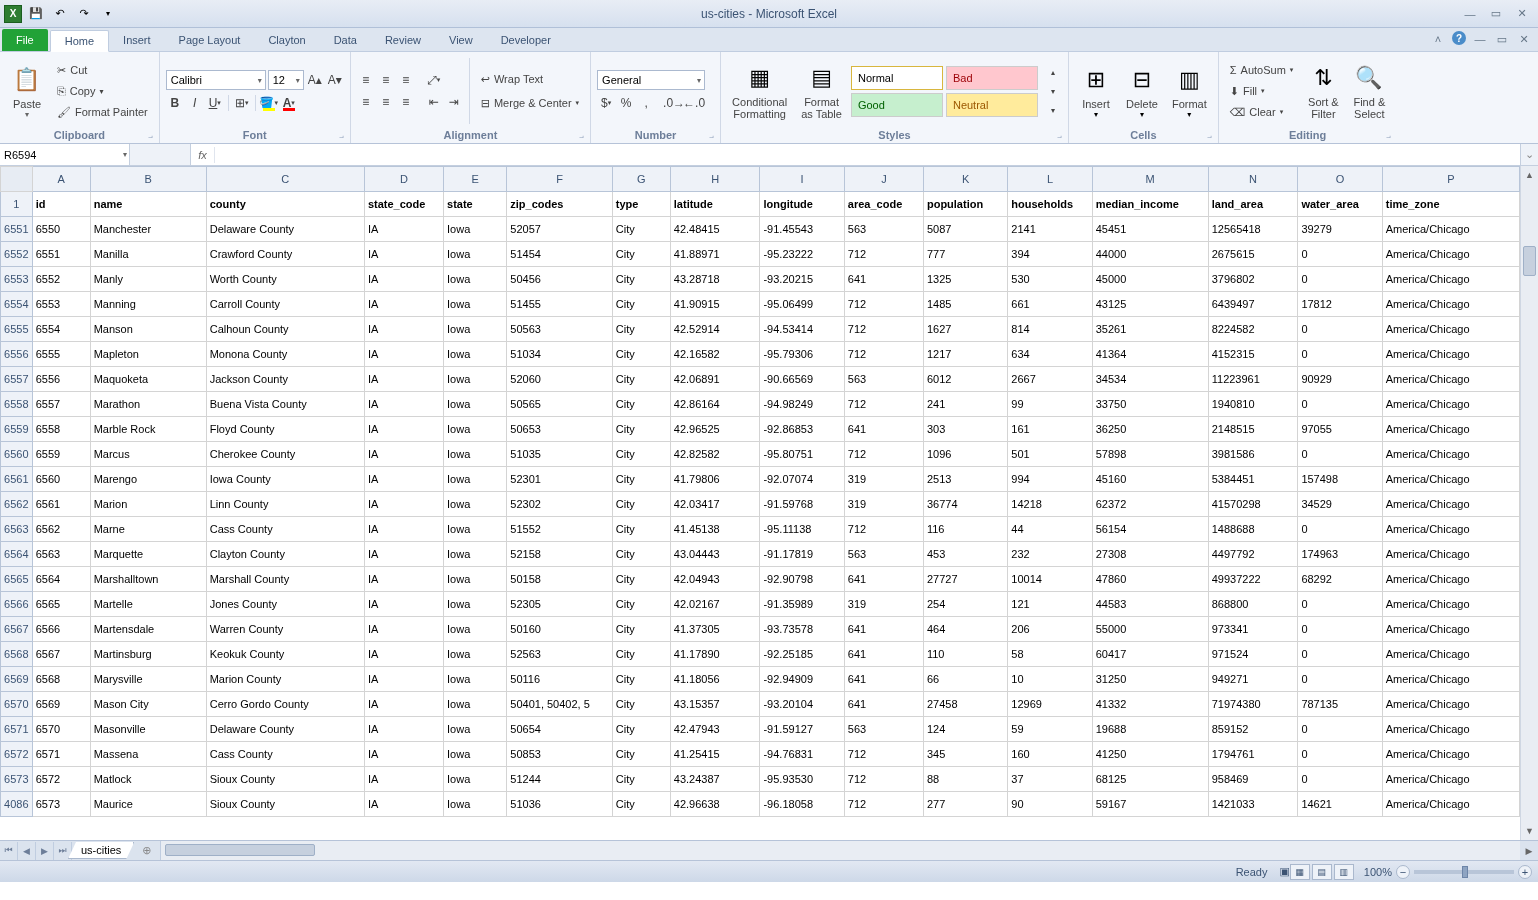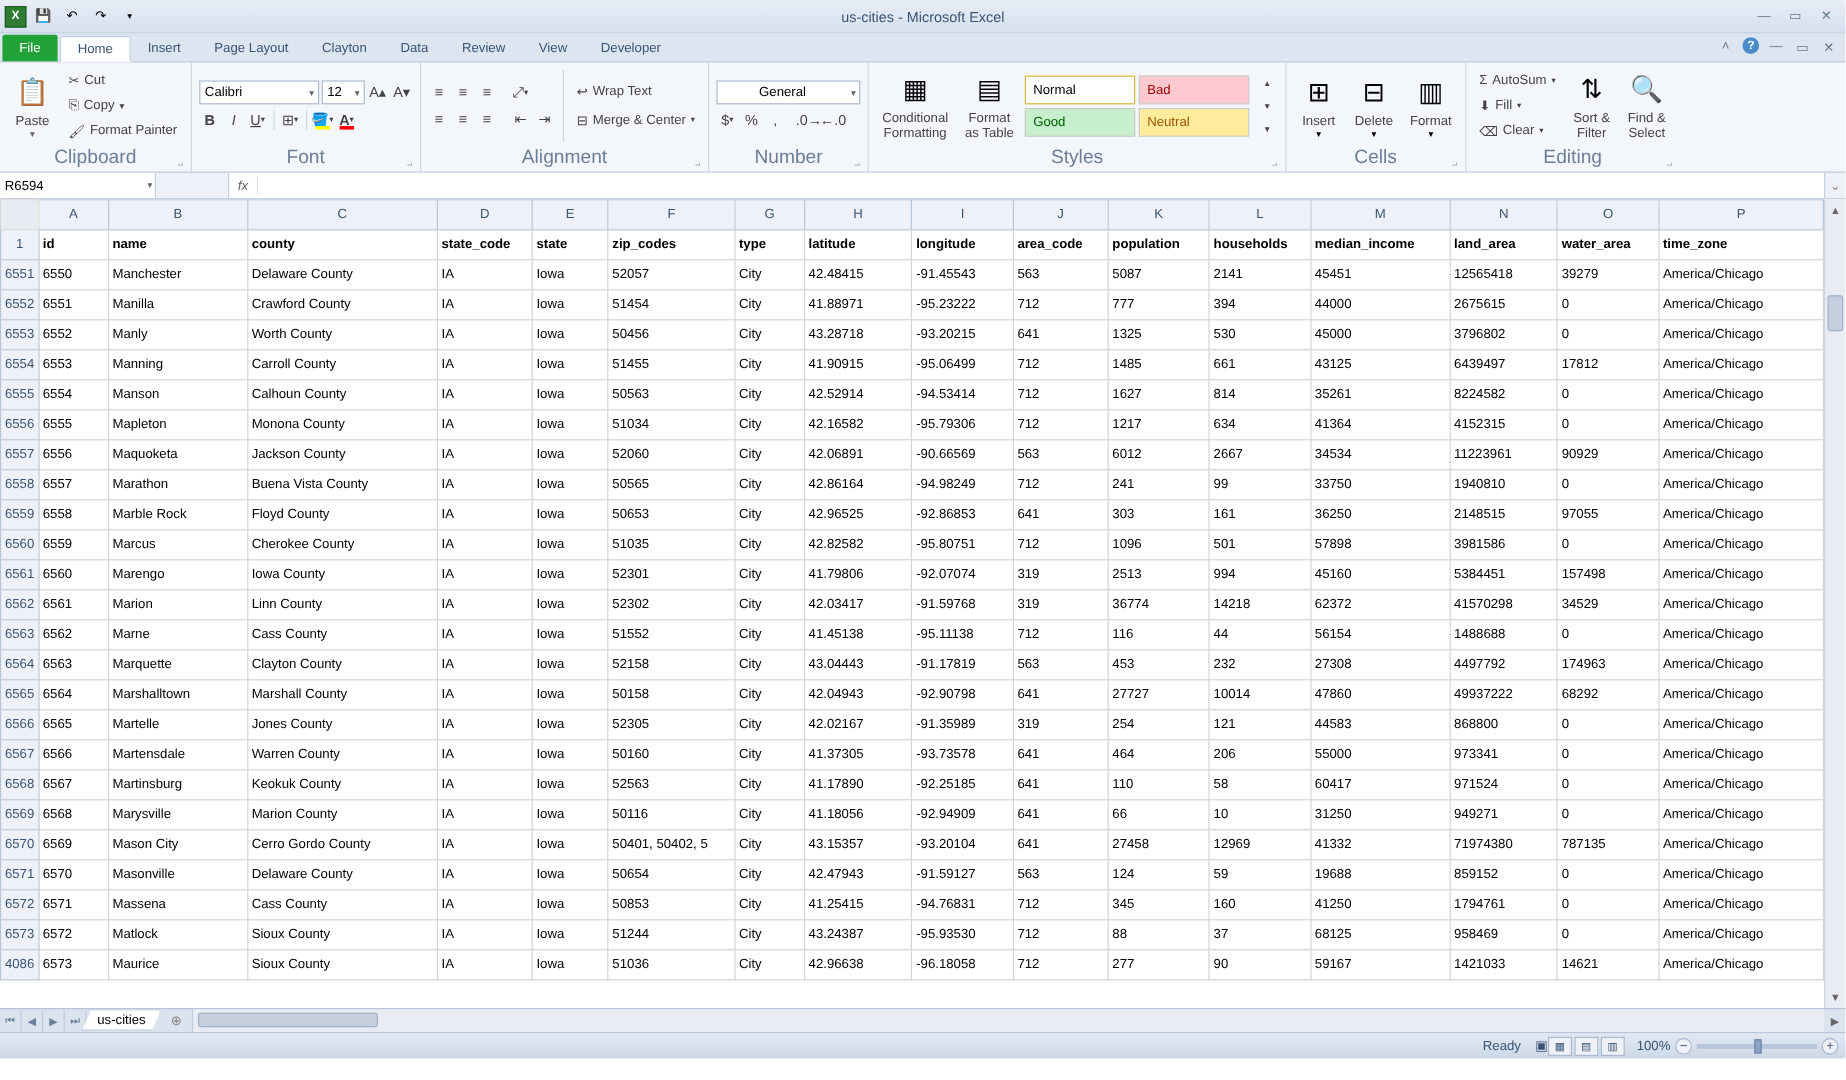--- a/index.html
+++ b/index.html
@@ -19,21 +19,21 @@
 .ribbon-tabs .file-tab { background: #21a237; color: #fff; padding: 4px 14px; height: 22px; font-size: 11px; display: flex; align-items: center; border-radius: 2px 2px 0 0; margin-right: 2px; cursor: pointer; }
 .ribbon-tabs .tab { padding: 4px 14px; height: 22px; color: #3b5373; display: flex; align-items: center; cursor: pointer; font-size: 11px; }
 .ribbon-tabs .tab.active { background: #fff; border: 1px solid #c0cde0; border-bottom: 1px solid #fff; border-radius: 2px 2px 0 0; color: #3b5373; margin-bottom: -1px; }
 .ribbon-tabs .right-controls { position: absolute; right: 6px; top: 3px; display: flex; gap: 6px; }
 .ribbon-tabs .right-controls div { width: 16px; height: 16px; display: flex; align-items: center; justify-content: center; cursor: pointer; color: #678; border: 1px solid transparent; }
 .ribbon-tabs .right-controls .help { color: #fff; background: #4a8cc9; border-radius: 50%; width: 14px; height: 14px; font-size: 10px; font-weight: bold; }
 
 
 .ribbon { height: 92px; background: #f3f6fb; border-bottom: 1px solid #b6c3d8; display: flex; }
 .ribbon .group { border-right: 1px solid #d0d8e6; padding: 2px 6px 0 6px; display: flex; flex-direction: column; justify-content: space-between; position: relative; }
-.ribbon .group-label { font-size: 16px; color: #6d7e99; text-align: center; padding: 1px 0 2px 0; position: relative; }
+.ribbon .group-label { font-size: 11px; color: #6d7e99; text-align: center; padding: 1px 0 2px 0; position: relative; font-weight: bold; }
 .ribbon .group-label::after { content: "⌐"; position: absolute; right: 0; bottom: 1px; font-size: 8px; color: #8b9db8; transform: rotate(180deg); }
 .ribbon .group-body { display: flex; gap: 4px; flex: 1; align-items: stretch; }
 .ribbon .bigbtn { display: flex; flex-direction: column; align-items: center; justify-content: center; padding: 2px 4px; border: 1px solid transparent; cursor: pointer; min-width: 40px; }
 .ribbon .bigbtn .icon { width: 32px; height: 32px; display: flex; align-items: center; justify-content: center; font-size: 22px; }
 .ribbon .bigbtn .lbl { font-size: 11px; color: #444; text-align: center; line-height: 12px; margin-top: 2px; }
 .ribbon .smallbtn { display: flex; align-items: center; padding: 1px 4px; cursor: pointer; height: 20px; gap: 4px; border: 1px solid transparent; font-size: 11px; color: #444; }
 .ribbon .col { display: flex; flex-direction: column; gap: 1px; justify-content: center; }
 .ribbon .row { display: flex; gap: 2px; align-items: center; }
 .ribbon .sq { width: 18px; height: 18px; border: 1px solid transparent; display: flex; align-items: center; justify-content: center; cursor: pointer; font-size: 12px; color: #444; }
 .ribbon .sel { border: 1px solid #abb9cf; background: #fff; height: 20px; display: flex; align-items: center; padding: 0 14px 0 4px; position: relative; cursor: pointer; font-size: 11px; }
@@ -216,21 +216,21 @@
             <span>Merge &amp; Center</span>
             <span style="font-size:7px;">▾</span>
           </div>
       </div>
     </div>
     <div class="group-label">Alignment</div>
   </div>
 
   <div class="group" style="min-width:130px;">
     <div class="group-body col" style="gap:4px;">
-      <div class="sel" style="width:120px;justify-content:center;">
+      <div class="sel" style="width:108px;">
           <span>General</span>
         </div>
       <div class="row">
         <div class="sq">$<span style="font-size:7px;">▾</span></div>
         <div class="sq">%</div>
         <div class="sq">,</div>
         <div style="width:6px;"></div>
         <div class="sq">.0→</div>
         <div class="sq">←.0</div>
       </div>

